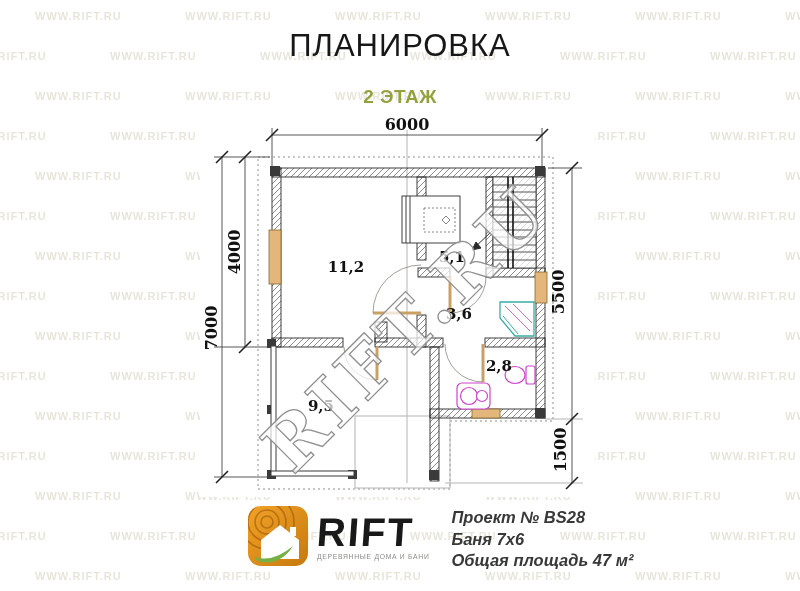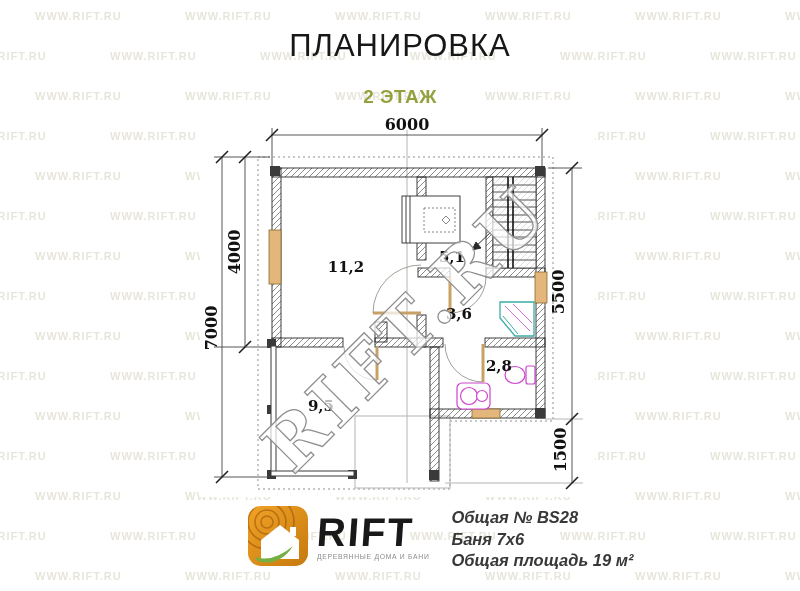--- a/index.html
+++ b/index.html
@@ -325,17 +325,17 @@
       <path d="M14,35 L33,20 L52,35 L52,54 L14,54 Z" fill="#ffffff"></path>
       <rect x="43" y="22" width="6" height="9" fill="#ffffff"></rect>
       <path d="M8,52 Q26,58 46,41 Q34,60 14,57 Q9,56 8,52 Z" fill="#76b043"></path>
     </svg>
     <div class="logo-text-col">
       <div class="logo-name">RIFT</div>
       <div class="logo-tagline">ДЕРЕВЯННЫЕ ДОМА И БАНИ</div>
     </div>
   </div>
   <div class="project-info">
-    <div>Общая № BS28</div>
+    <div>Проект № BS28</div>
     <div>Баня 7х6</div>
-    <div>Общая площадь 19 м²</div>
+    <div>Общая площадь 47 м²</div>
   </div>
 </div>
 
 </body></html>

